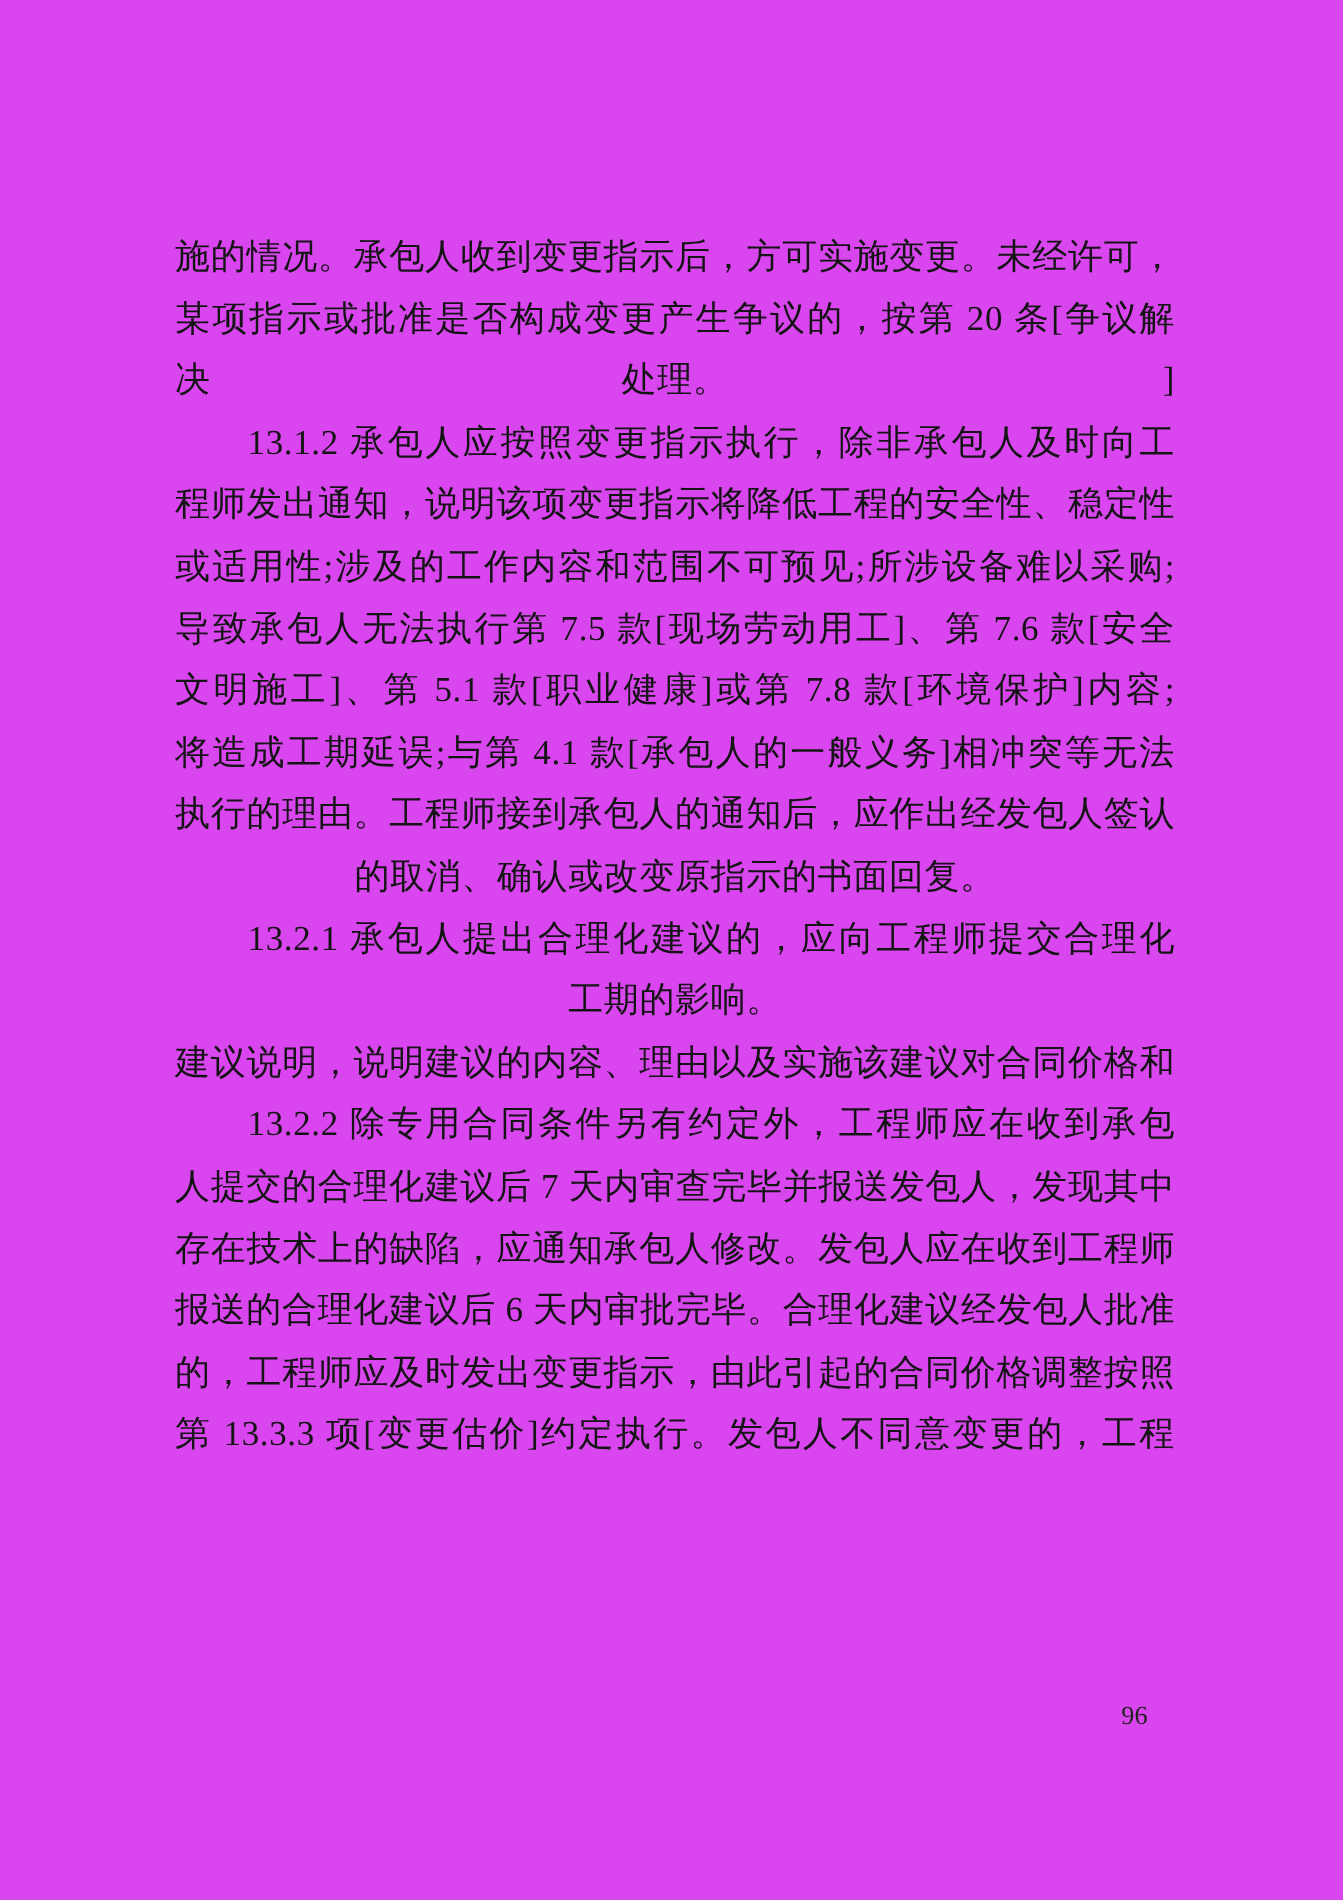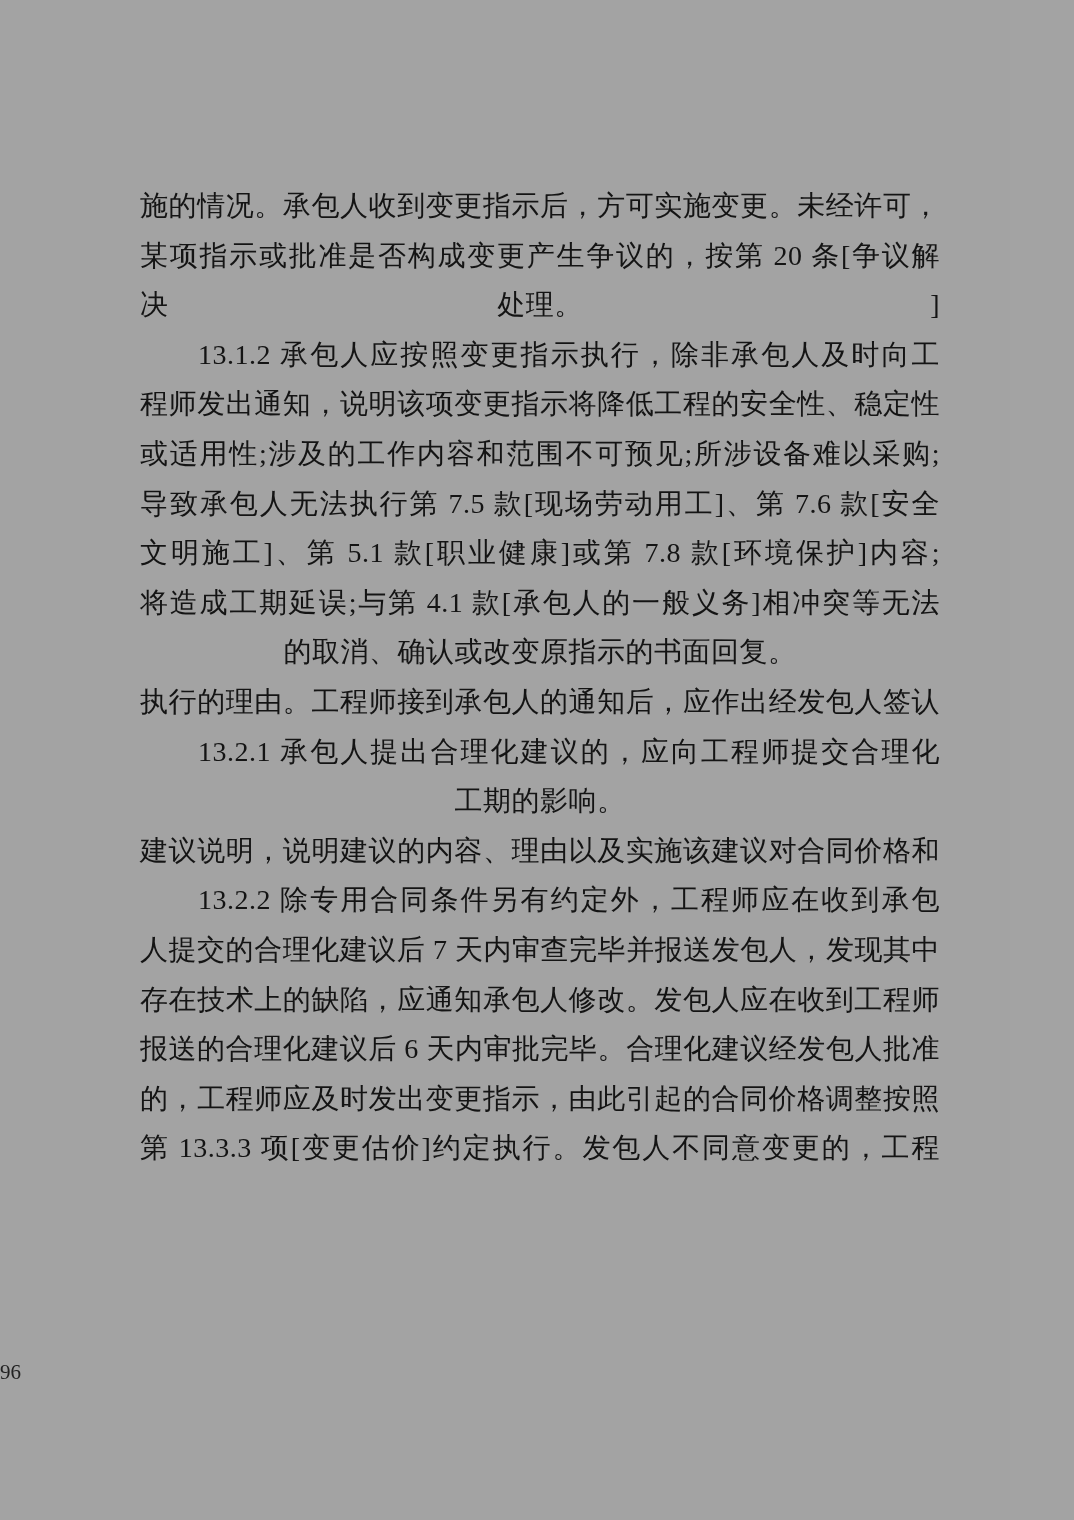--- a/index.html
+++ b/index.html
@@ -4,21 +4,21 @@
 <style>
   html, body {
     margin: 0;
     padding: 0;
     background: #ffffff;
   }
   .page {
     position: relative;
     width: 1074px;
     height: 1520px;
-    background: #a3a3a3;
+    background: #d946ef;
     overflow: hidden;
     font-family: "Liberation Serif", "DejaVu Serif", serif;
     color: #141414;
   }
   .textblock {
     position: absolute;
     left: 140px;
     top: 181px;
     width: 800px;
   }
@@ -45,42 +45,43 @@
   }
   .line.heading {
     font-weight: bold;
     font-size: 28px;
   }
   .pagenum {
     position: absolute;
     left: 0;
     top: 1360px;
     width: 904px;
-    text-align: left;
+    text-align: right;
     font-size: 21px;
     color: #222222;
     font-family: "Liberation Serif", "DejaVu Serif", serif;
+    padding-left: 14px;
   }
 </style>
 </head>
 <body>
 
 <div class="page">
   <div class="textblock">
     <div class="line justify">施的情况。承包人收到变更指示后，方可实施变更。未经许可，</div>
     <div class="line justify">某项指示或批准是否构成变更产生争议的，按第 20 条[争议解决]</div>
     <div class="line">处理。</div>
     <div class="line justify indent">13.1.2 承包人应按照变更指示执行，除非承包人及时向工</div>
     <div class="line justify">程师发出通知，说明该项变更指示将降低工程的安全性、稳定性</div>
     <div class="line justify">或适用性;涉及的工作内容和范围不可预见;所涉设备难以采购;</div>
     <div class="line justify">导致承包人无法执行第 7.5 款[现场劳动用工]、第 7.6 款[安全</div>
     <div class="line justify">文明施工]、第 5.1 款[职业健康]或第 7.8 款[环境保护]内容;</div>
     <div class="line justify">将造成工期延误;与第 4.1 款[承包人的一般义务]相冲突等无法</div>
+    <div class="line justify">执行的理由。工程师接到承包人的通知后，应作出经发包人签认</div>
     <div class="line">的取消、确认或改变原指示的书面回复。</div>
-    <div class="line justify">执行的理由。工程师接到承包人的通知后，应作出经发包人签认</div>
     <div class="line justify indent">13.2.1 承包人提出合理化建议的，应向工程师提交合理化</div>
     <div class="line">工期的影响。</div>
     <div class="line justify">建议说明，说明建议的内容、理由以及实施该建议对合同价格和</div>
     <div class="line justify indent">13.2.2 除专用合同条件另有约定外，工程师应在收到承包</div>
     <div class="line justify">人提交的合理化建议后 7 天内审查完毕并报送发包人，发现其中</div>
     <div class="line justify">存在技术上的缺陷，应通知承包人修改。发包人应在收到工程师</div>
     <div class="line justify">报送的合理化建议后 6 天内审批完毕。合理化建议经发包人批准</div>
     <div class="line justify">的，工程师应及时发出变更指示，由此引起的合同价格调整按照</div>
     <div class="line justify">第 13.3.3 项[变更估价]约定执行。发包人不同意变更的，工程</div>
   </div>

